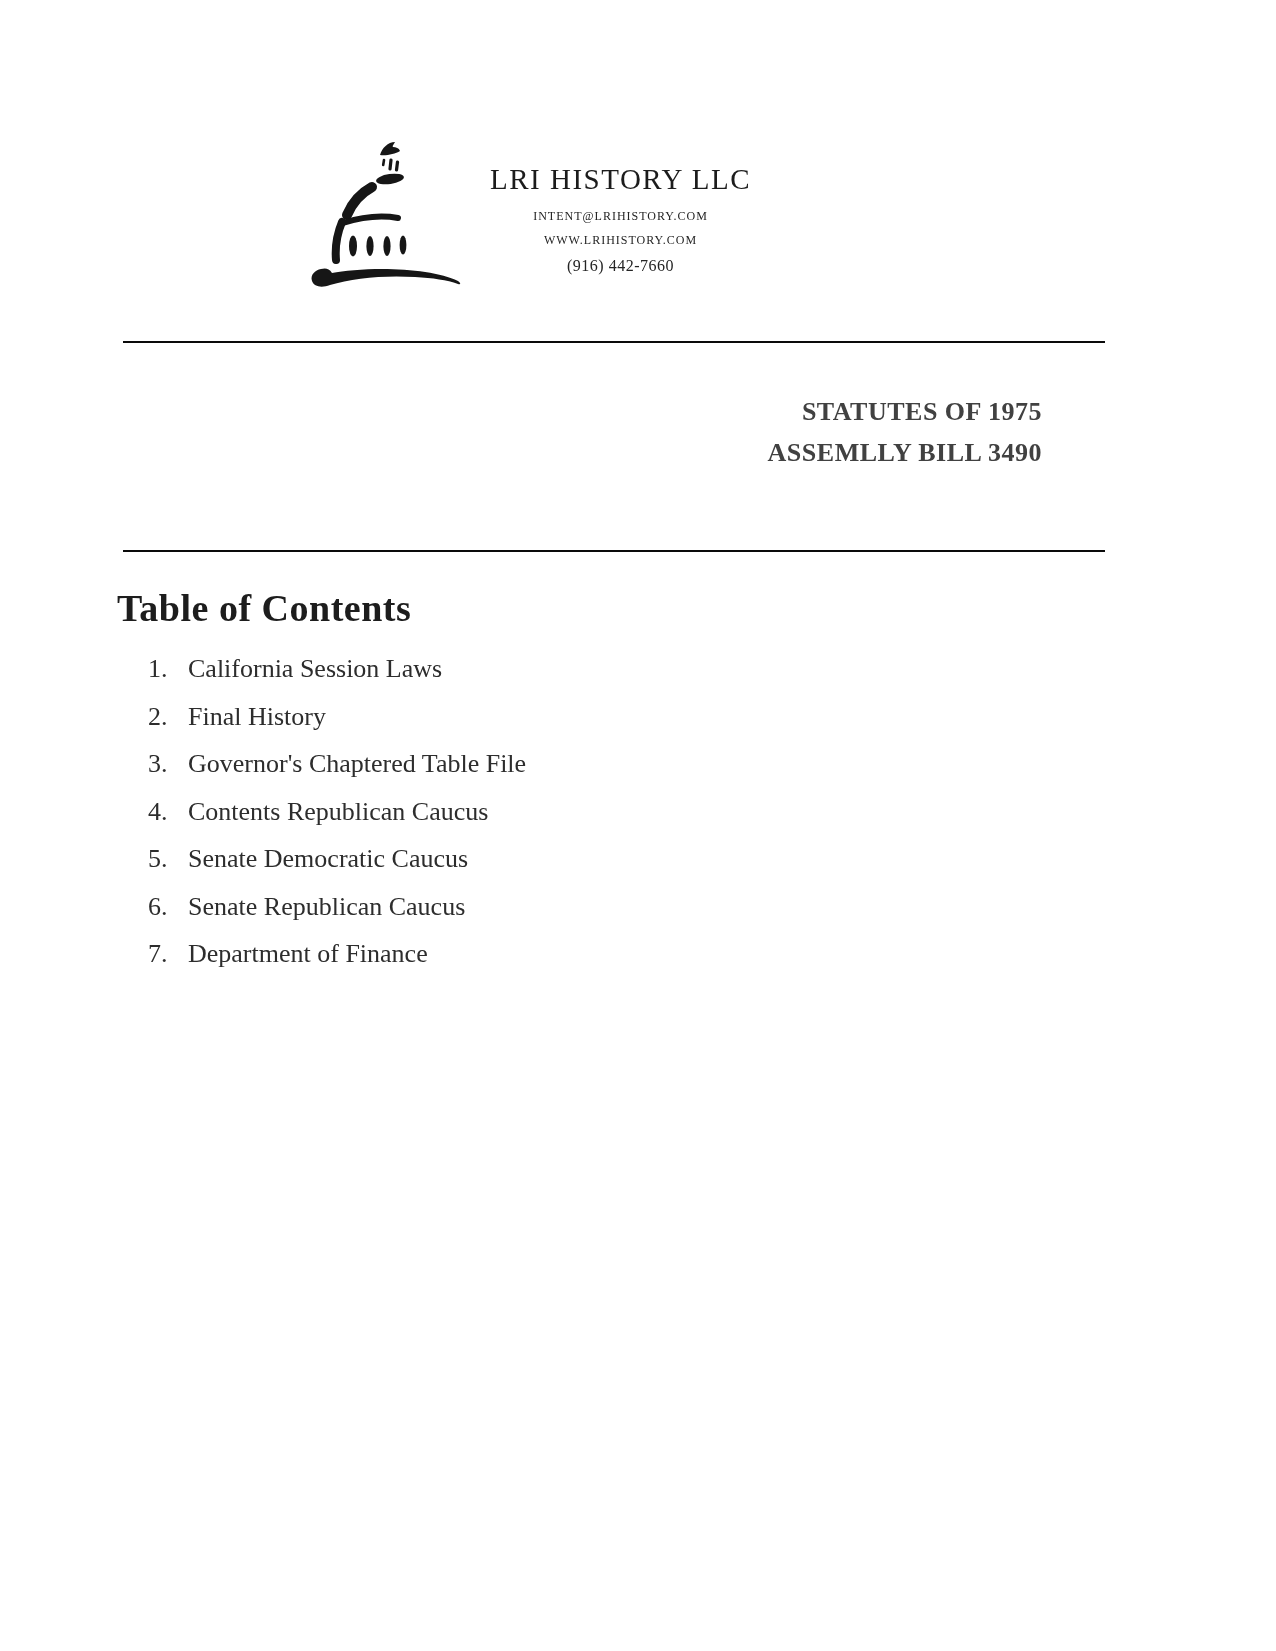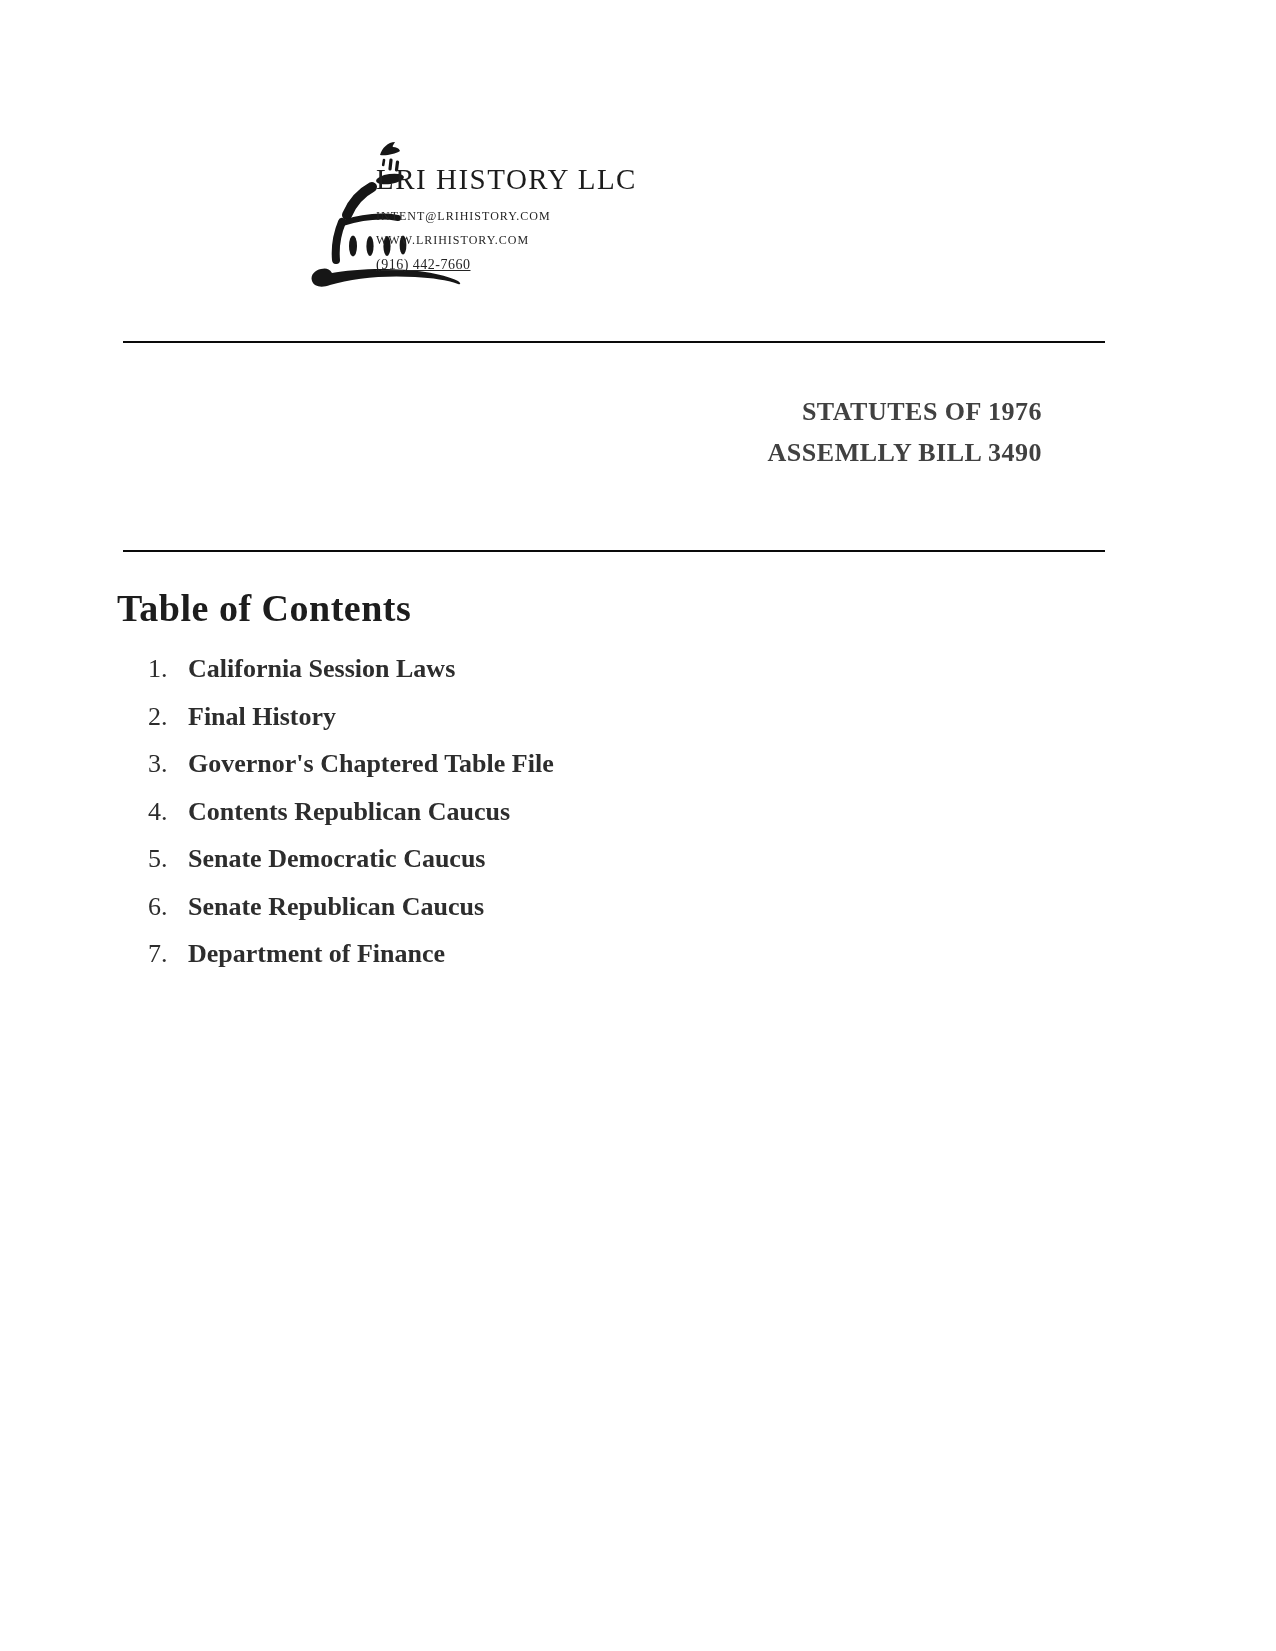--- a/index.html
+++ b/index.html
@@ -17,45 +17,44 @@
   }
 
   
   .logo {
     position: absolute;
     left: 290px; top: 118px;
     width: 180px; height: 180px;
   }
   .org-block {
     position: absolute;
-    left: 376px; top: 163px;
+    left: 368px; top: 163px;
     width: 505px;
-    text-align: left;
+    text-align: center;
     color: #1f1f1f;
   }
   .org-name {
     font-size: 29px;
     letter-spacing: 1.5px;
     color: #1c1c1c;
     margin-bottom: 13px;
     white-space: pre-wrap;
   }
   .org-line {
     font-size: 12px;
     letter-spacing: 1px;
     color: #242424;
     margin-bottom: 9px;
     white-space: pre-wrap;
   }
   .org-phone {
-    font-size: 14px;
+    font-size: 16px;
     letter-spacing: 0.5px;
     color: #242424;
     white-space: pre-wrap;
-    text-decoration: underline;
   }
 
   
   .rule {
     position: absolute;
     left: 123px;
     width: 982px;
     height: 2px;
     background: #0a0a0a;
   }
@@ -98,21 +97,21 @@
     font-size: 26px;
     display: flex;
     align-items: baseline;
     white-space: pre-wrap;
   }
   .toc-num {
     display: inline-block;
     width: 40px;
     flex: 0 0 40px;
   }
-  .toc-label { display: inline-block; font-weight: bold; }
+  .toc-label { display: inline-block; }
 </style>
 </head>
 <body>
 
 <div class="page">
 
   <div class="logo">
     <svg viewBox="0 0 180 180" width="180" height="180">
 
       <path d="M90,37 C92,30 98,24 105,24 C104,26 102,28 103,29 C106,29 109,30 110,33 C105,36 96,38 90,37 Z" fill="#161616"></path>
@@ -141,21 +140,21 @@
   <div class="org-block">
     <div class="org-name">LRI HISTORY LLC</div>
     <div class="org-line">INTENT@LRIHISTORY.COM</div>
     <div class="org-line">WWW.LRIHISTORY.COM</div>
     <div class="org-phone">(916) 442-7660</div>
   </div>
 
   <div class="rule rule-top"></div>
 
   <div class="statute-block">
-    <div class="statute-line">STATUTES OF 1976</div>
+    <div class="statute-line">STATUTES OF 1975</div>
     <div class="statute-line">ASSEMLLY BILL 3490</div>
   </div>
 
   <div class="rule rule-mid"></div>
 
   <h2 class="toc-title">Table of Contents</h2>
 
   <ol class="toc-list">
     <li class="toc-item">
       <span class="toc-num">1.</span>

